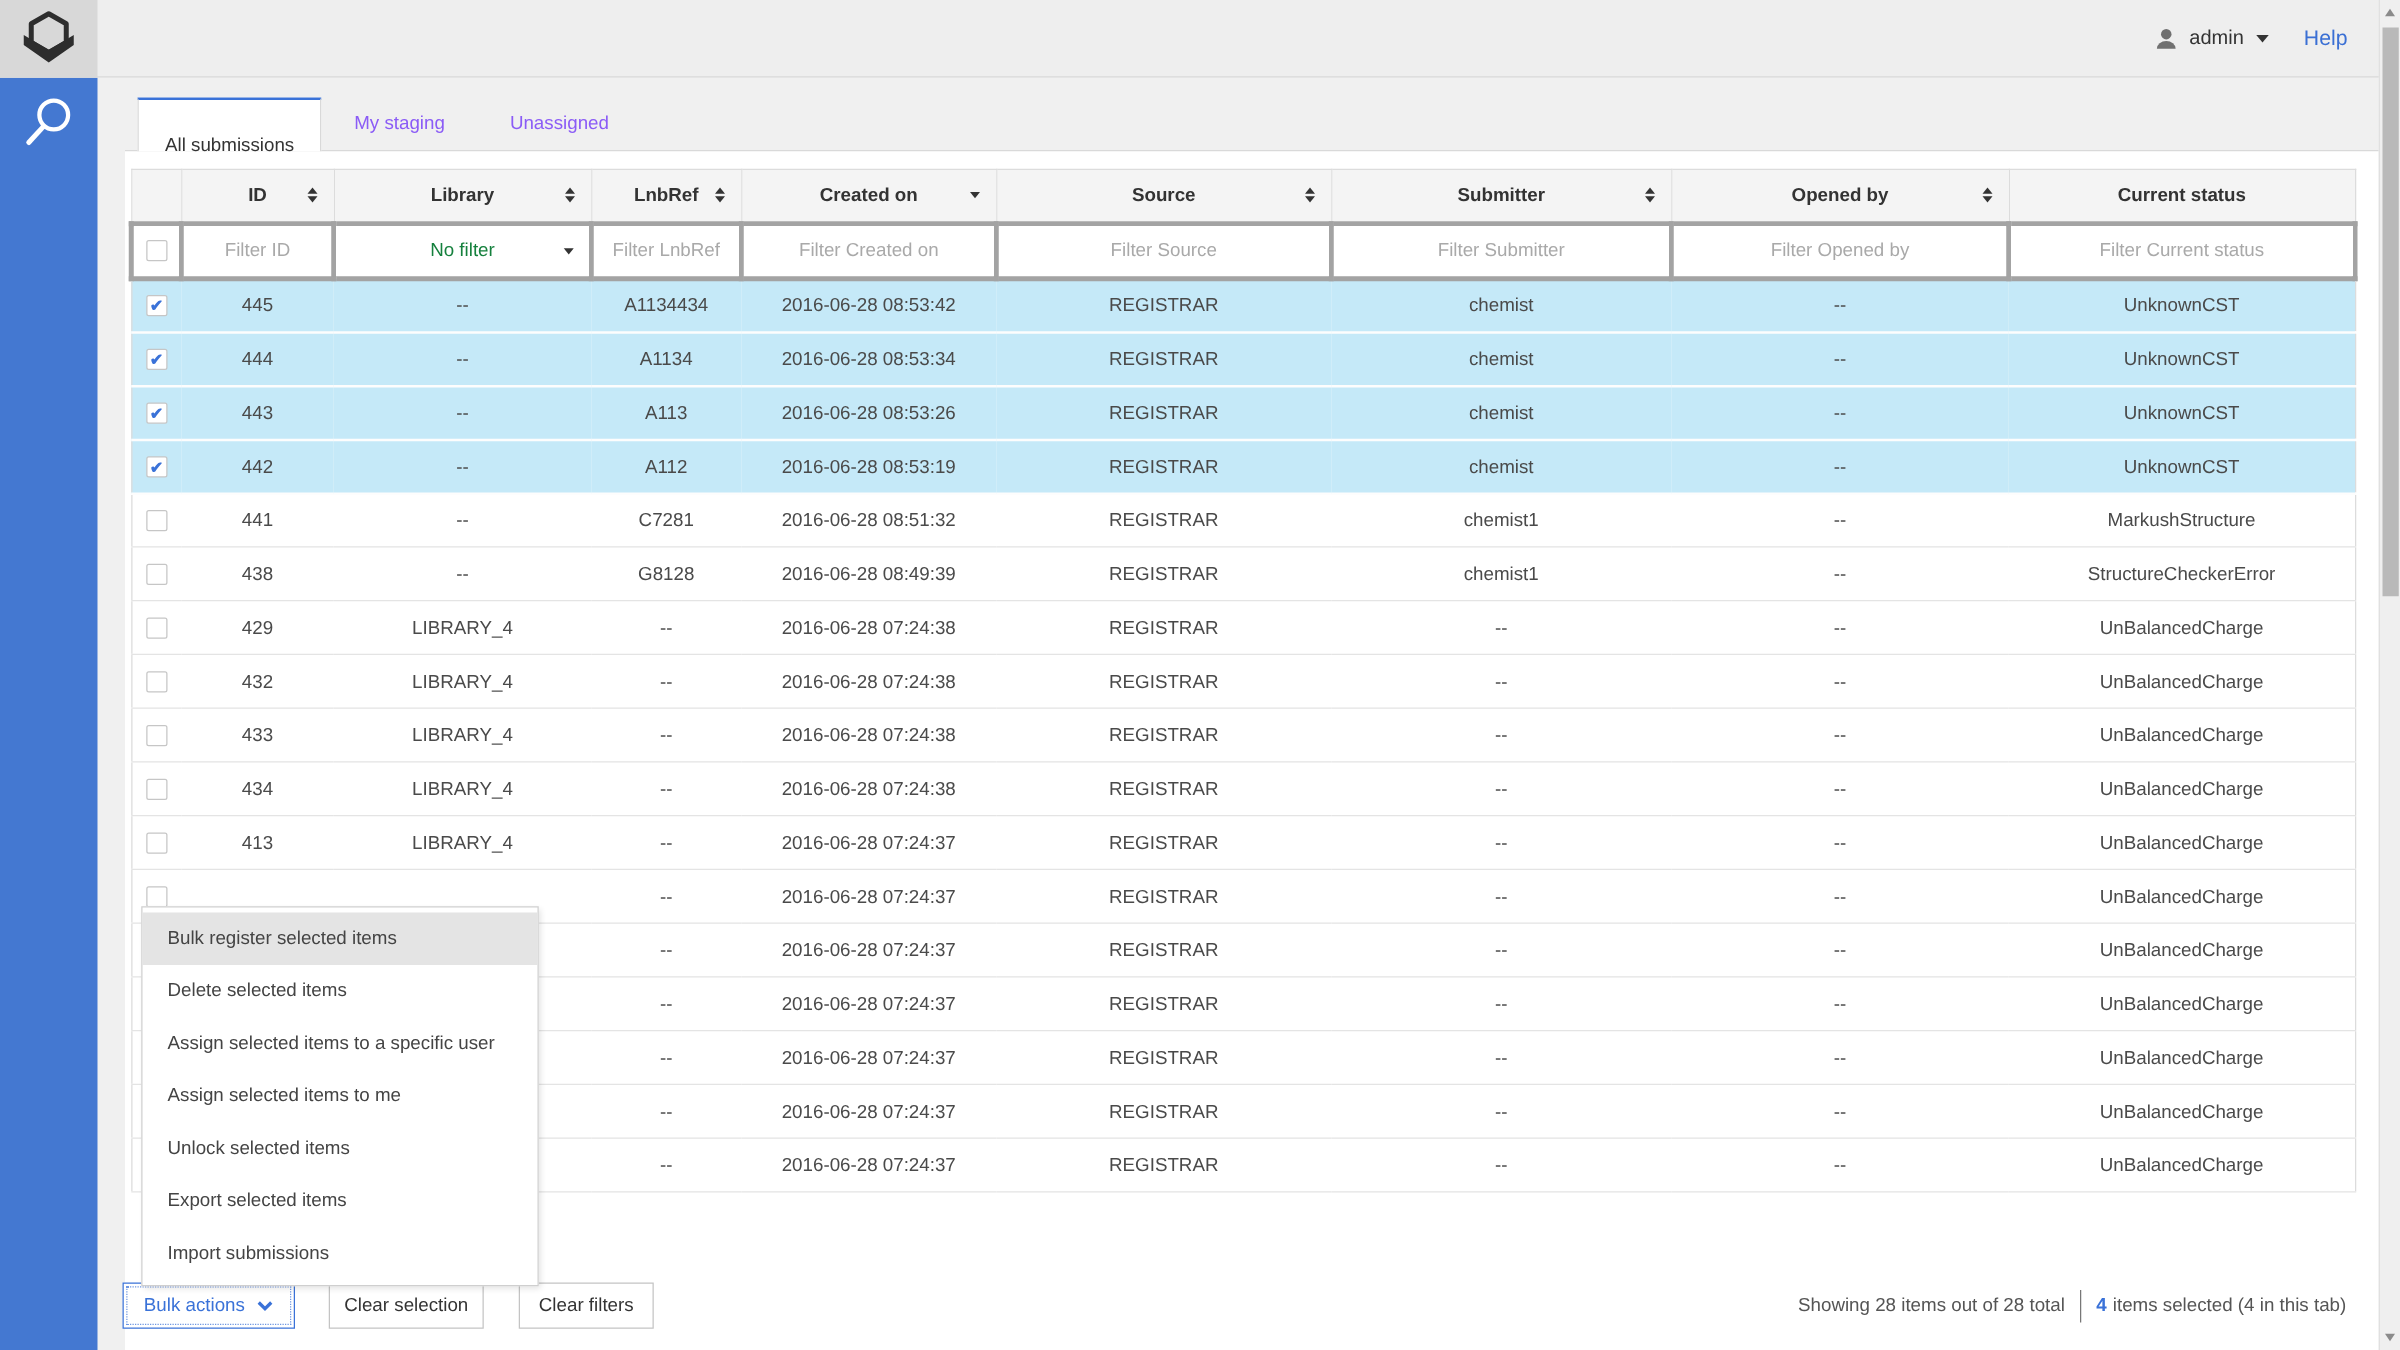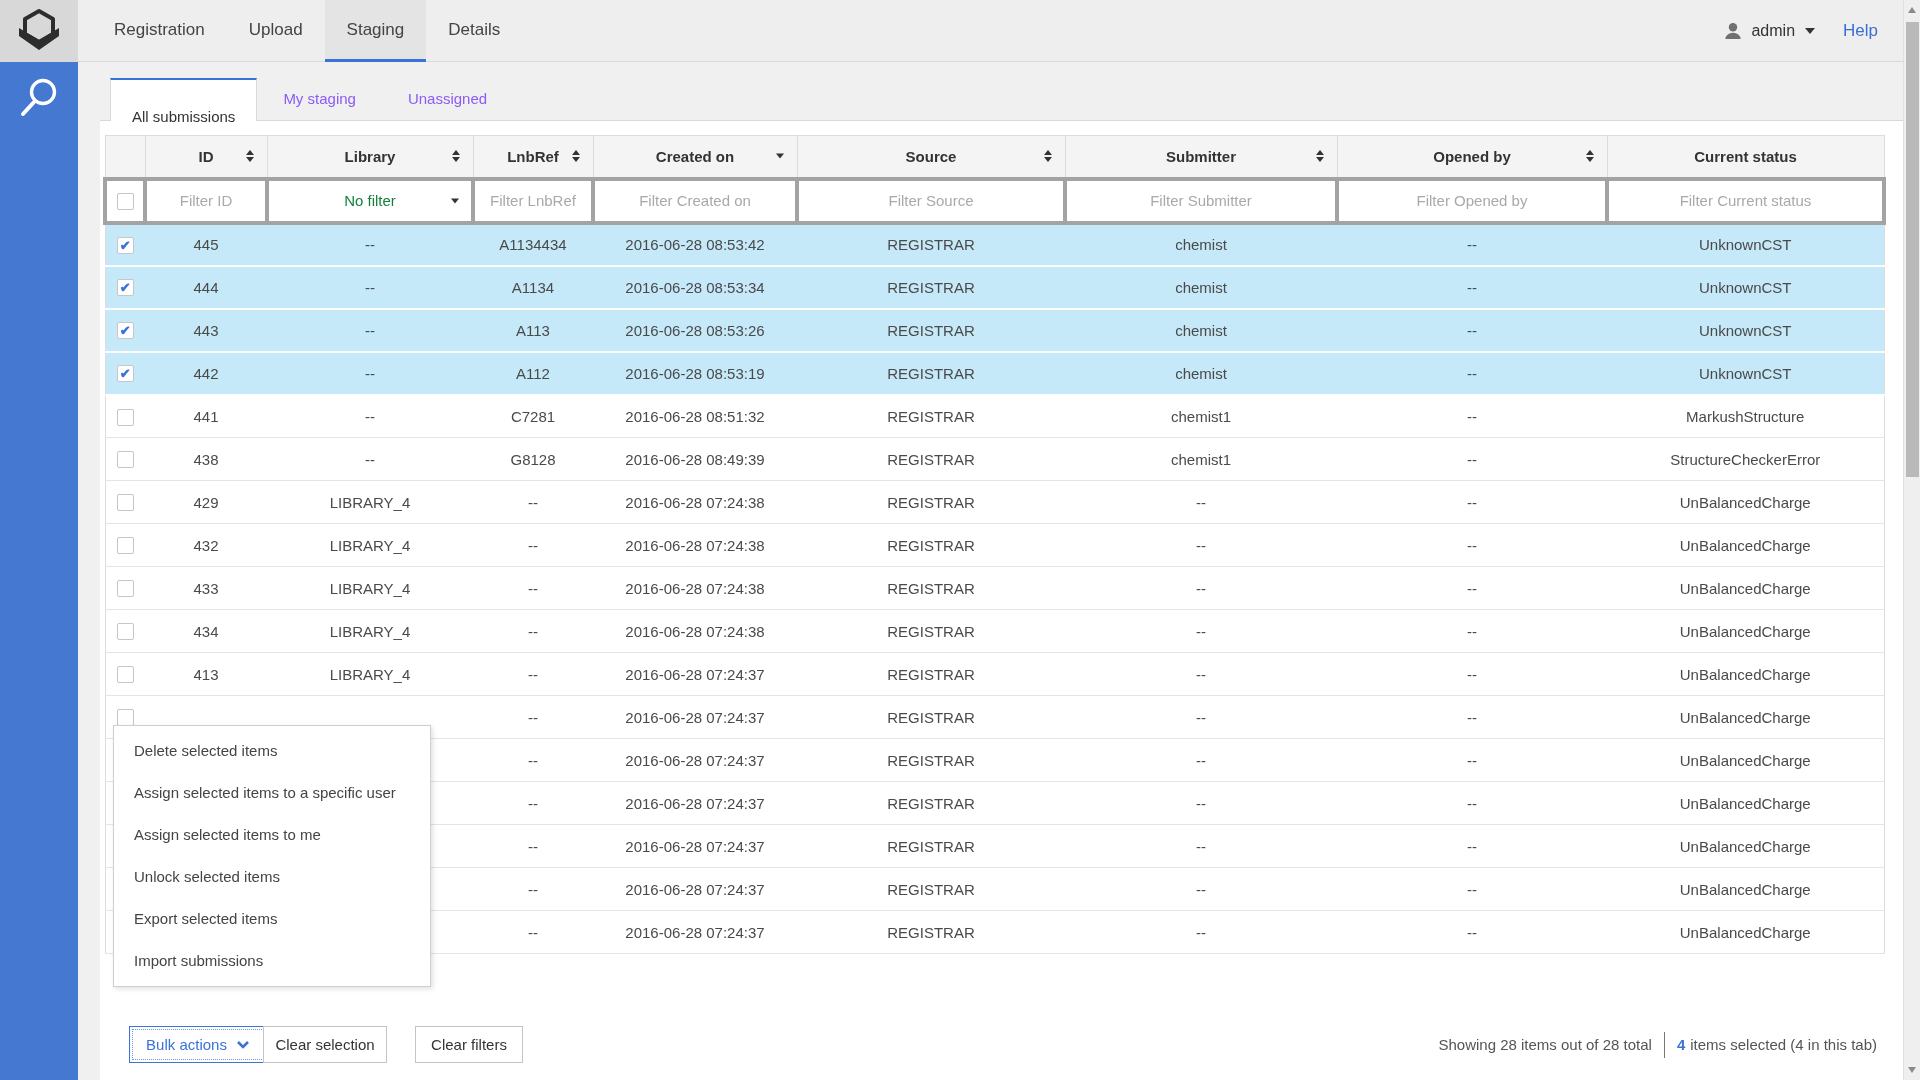--- a/index.html
+++ b/index.html
@@ -46,21 +46,21 @@
   .data-row.selected td { background:#c5e9f8; border-bottom:2px solid #fdfdfd; }
   .cb { display:inline-block; width:17px; height:17px; background:#fff; border:1px solid #c6c6c6; border-radius:2px; line-height:15px; font-size:13px; font-weight:bold; color:#3a72d8; text-align:center; cursor:pointer; vertical-align:middle; }
 
   
   .bulk-menu { position:absolute; left:113px; top:725px; width:318px; background:#fff; border:1px solid #cfcfcf; box-shadow:2px 2px 5px rgba(0,0,0,0.12); padding:4px 0; z-index:6; }
   .bulk-menu-item { height:42px; line-height:42px; padding-left:20px; font-size:15px; color:#444; cursor:pointer; white-space:nowrap; }
   .bulk-menu-item.highlighted { background:#e4e4e4; }
 
   
   .btn { position:absolute; top:1026px; height:37px; background:#fff; font-size:15px; cursor:pointer; display:flex; align-items:center; justify-content:center; }
-  .btn-bulk { left:129px; width:138px; border:1px solid #3a72d8; color:#3a72d8; gap:9px; outline:1px dotted #6f97e2; outline-offset:-4px; }
+  .btn-bulk { left:98px; width:138px; border:1px solid #3a72d8; color:#3a72d8; gap:9px; outline:1px dotted #6f97e2; outline-offset:-4px; }
   .btn-clear-sel { left:263px; width:124px; border:1px solid #c4c4c4; color:#333; }
   .btn-clear-fil { left:415px; width:108px; border:1px solid #c4c4c4; color:#333; }
   .statusbar { position:absolute; top:1026px; right:43px; height:37px; display:flex; align-items:center; font-size:15px; color:#555; z-index:4; }
   .status-divider { width:1px; height:26px; background:#777; margin:0 12px; }
   .sel-count { color:#3a72d8; font-weight:bold; margin-right:5px; }
 
   
   .vscroll { position:absolute; right:0; top:0; width:17px; height:1080px; background:#efefef; border-left:1px solid #e0e0e0; z-index:10; }
   .vthumb { position:absolute; left:2px; top:22px; width:13px; height:455px; background:#b9b9b9; cursor:pointer; }
   .sarrow-up { position:absolute; top:7px; left:4px; width:0; height:0; border-left:4px solid transparent; border-right:4px solid transparent; border-bottom:6px solid #8a8a8a; }
@@ -73,26 +73,20 @@
 
   <div class="panel"></div>
 
   <div class="topnav">
     <div class="logo-box">
       <svg width="46" height="46" viewBox="0 0 46 46">
         <polygon points="23,3 37,11 37,26 23,34 9,26 9,11" fill="none" stroke="#2d2d2d" stroke-width="4" stroke-linejoin="round"></polygon>
         <path d="M3,20 L23,32 L43,20 L43,28 L23,42 L3,28 Z" fill="#2d2d2d"></path>
       </svg>
     </div>
-    <div class="nav-items" id="nav-items">
-        <div class="nav-item">Registration</div>
-        <div class="nav-item">Upload</div>
-        <div class="nav-item active">Staging</div>
-        <div class="nav-item">Details</div>
-      </div>
     <div class="nav-right">
       <div class="user-chip">
         <svg width="20" height="20" viewBox="0 0 20 20">
           <circle cx="10" cy="6.3" r="4.2" fill="#707070"></circle>
           <path d="M2.5,18 a7.5,6.2 0 0 1 15,0 Z" fill="#707070"></path>
         </svg>
         <span>admin</span>
         <span class="caret-sm"></span>
       </div>
       <span class="help-link">Help</span>
@@ -358,20 +352,21 @@
             <td>REGISTRAR</td>
             <td>--</td>
             <td>--</td>
             <td>UnBalancedCharge</td>
           </tr>
         </tbody>
     </table>
   </div>
 
   <div class="bulk-menu" id="bulk-menu">
+      <div class="bulk-menu-item highlighted">Bulk register selected items</div>
       <div class="bulk-menu-item">Delete selected items</div>
       <div class="bulk-menu-item">Assign selected items to a specific user</div>
       <div class="bulk-menu-item">Assign selected items to me</div>
       <div class="bulk-menu-item">Unlock selected items</div>
       <div class="bulk-menu-item">Export selected items</div>
       <div class="bulk-menu-item">Import submissions</div>
     </div>
 
   <div class="btn btn-bulk">
     <span>Bulk actions</span>

